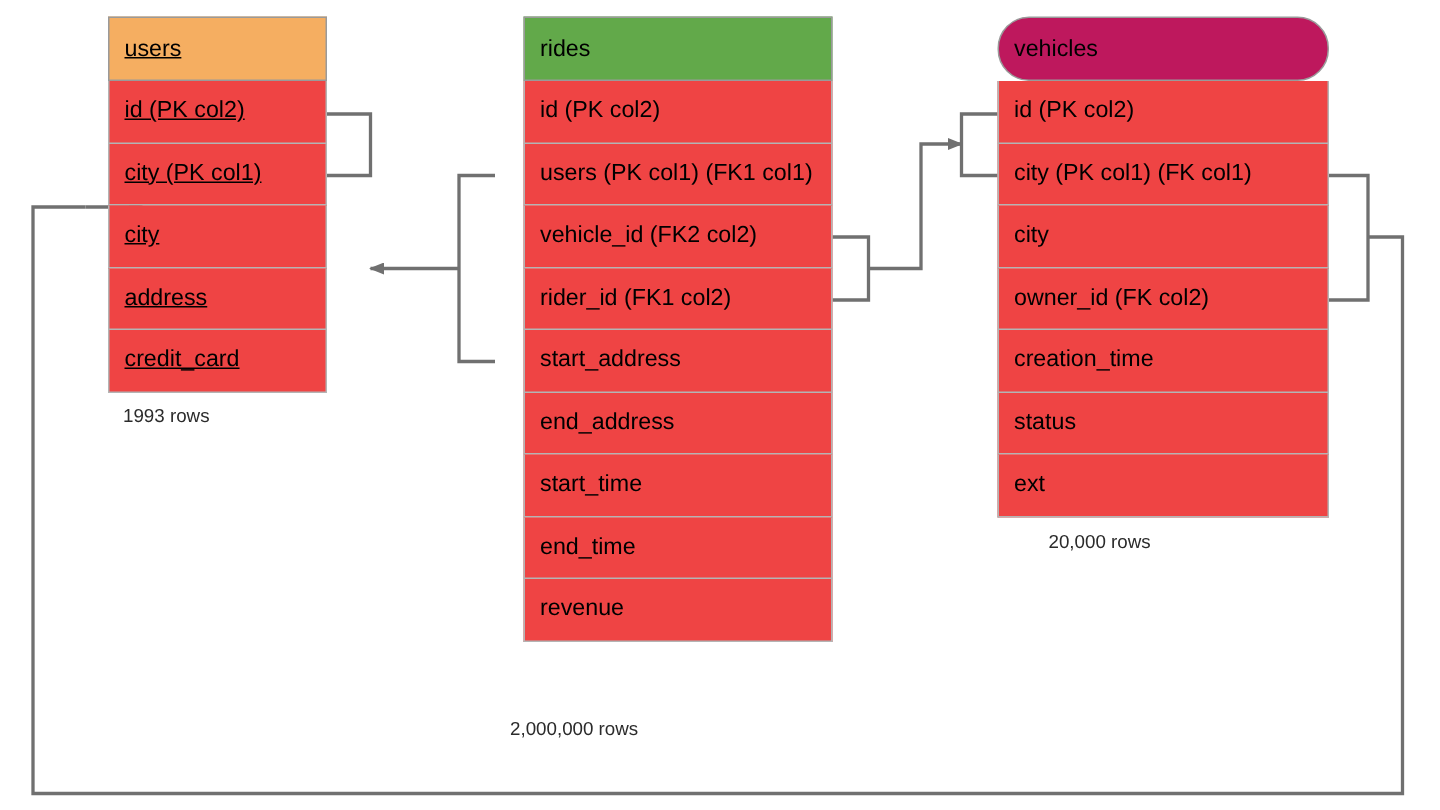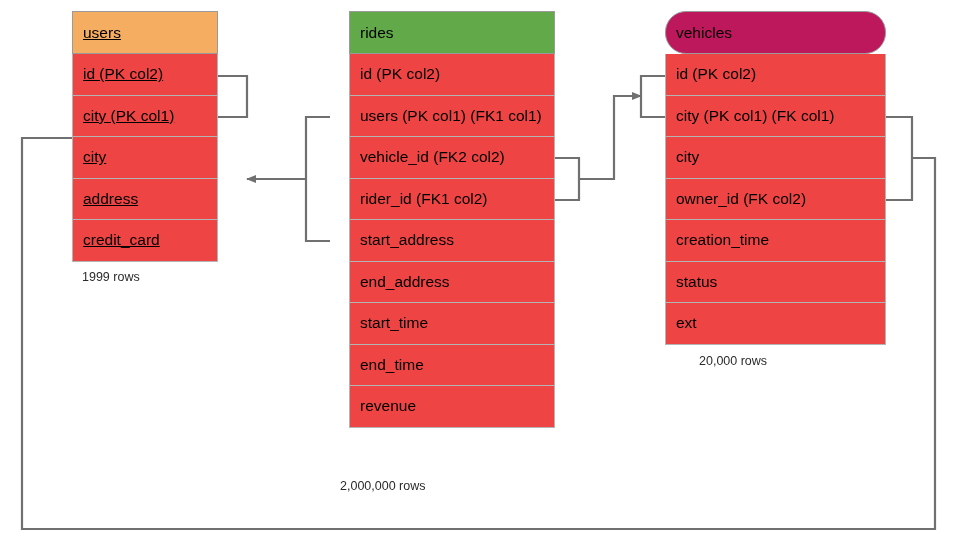--- a/index.html
+++ b/index.html
@@ -99,21 +99,21 @@
     <div class="tbl-row">
       <span>city</span>
     </div>
     <div class="tbl-row">
       <span>address</span>
     </div>
     <div class="tbl-row">
       <span>credit_card</span>
     </div>
   </div>
-  <div class="rowcount" style="left:82px;top:270px;">1999 rows</div>
+  <div class="rowcount" style="left:82px;top:270px;">1993 rows</div>
 
   <div class="table" style="left:330px;top:11px;width:225px;padding-left:19px;">
     <div class="tbl-header" style="background:#62A94A;">
       <span>rides</span>
     </div>
     <div class="tbl-row">
       <span>id (PK col2)</span>
     </div>
     <div class="tbl-row">
       <span>users (PK col1) (FK1 col1)</span>

